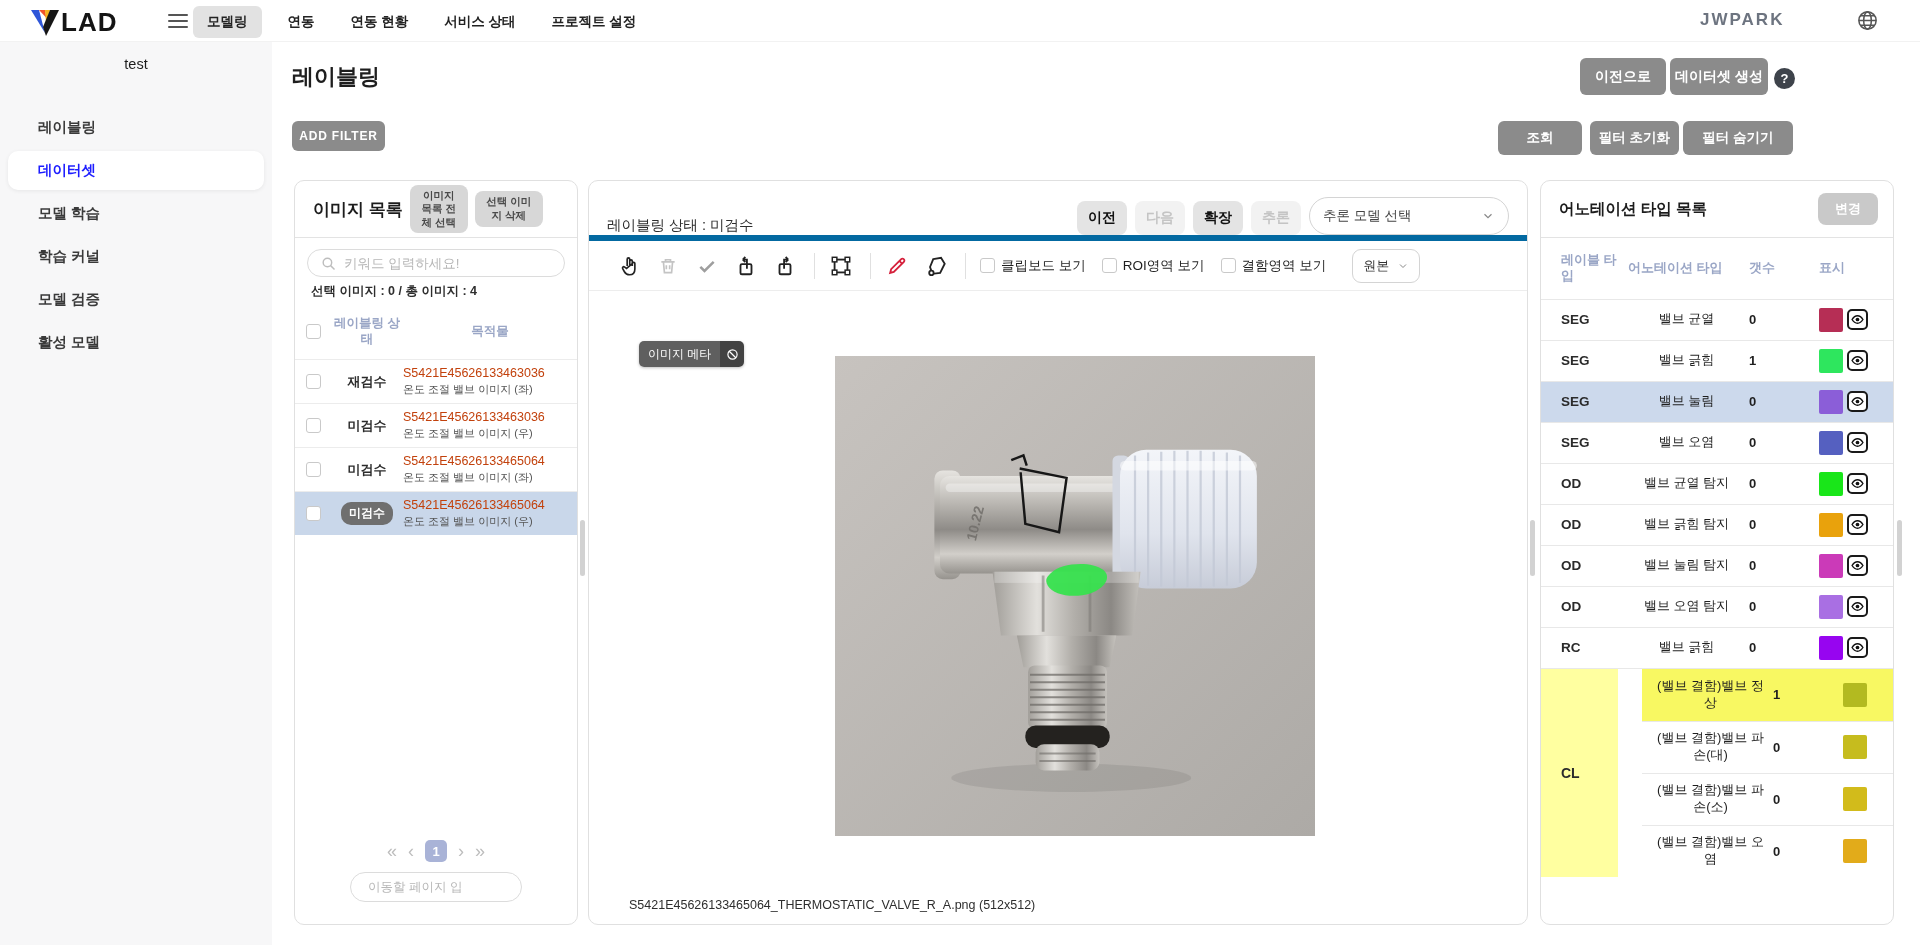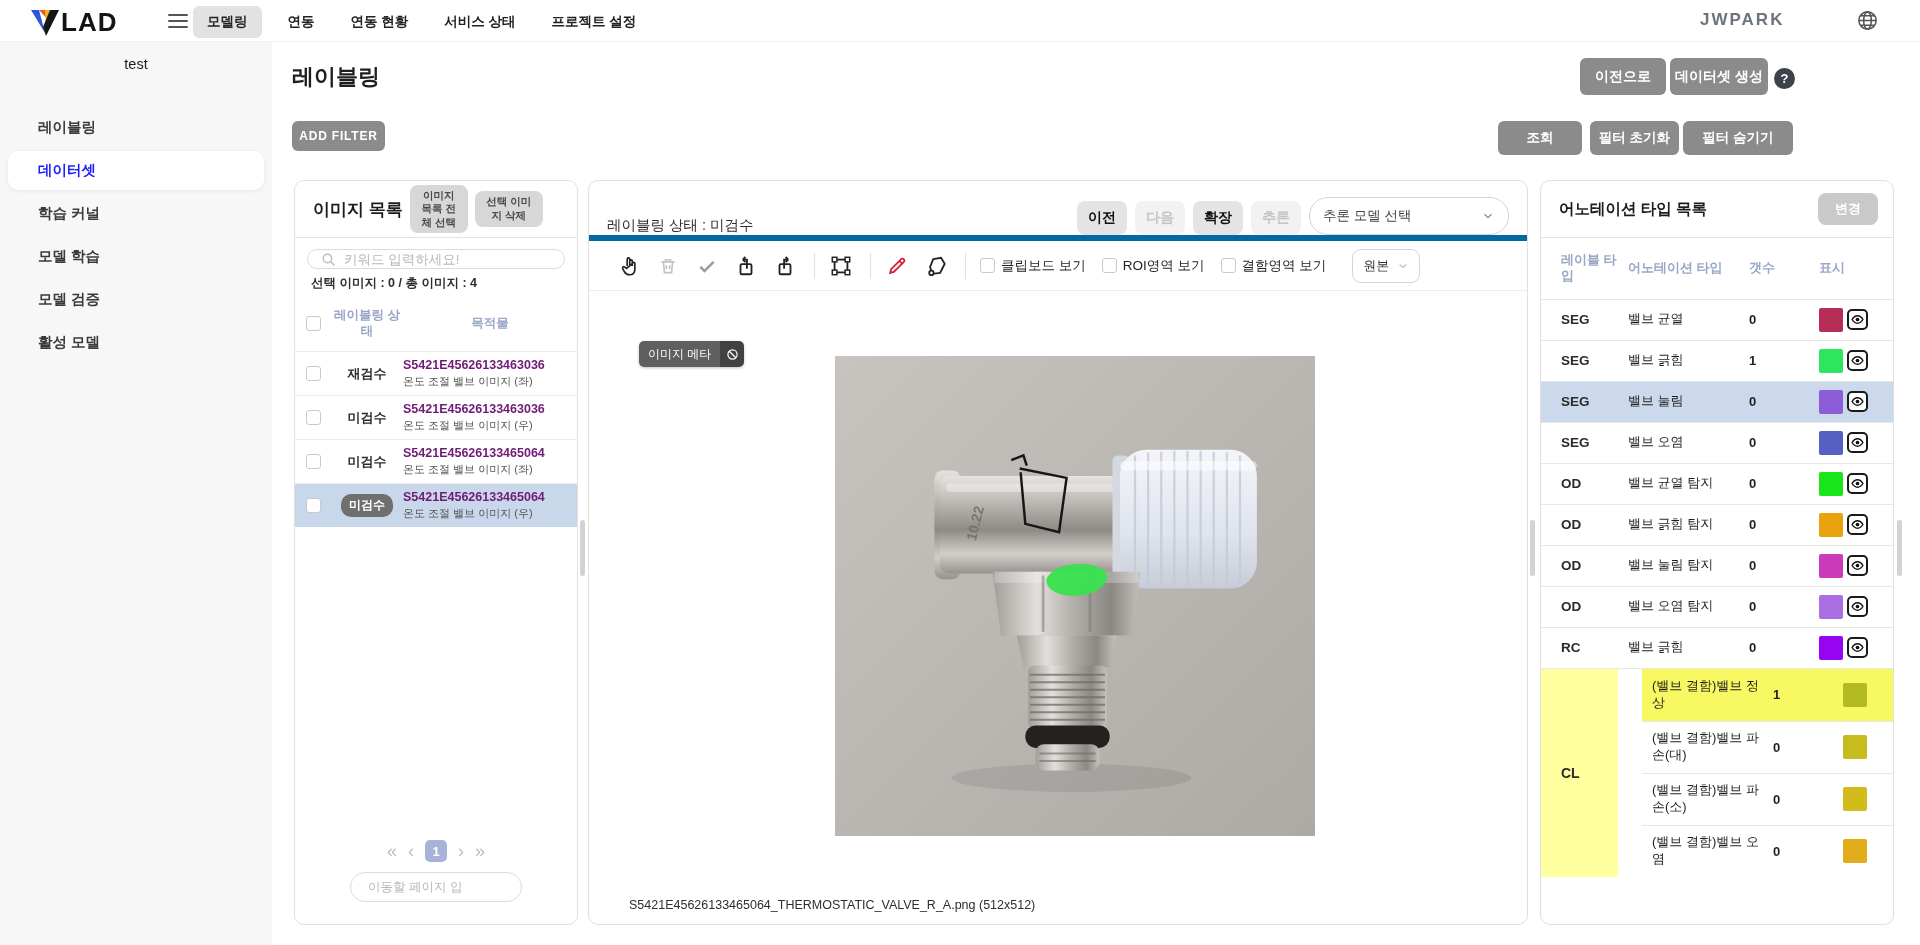--- a/index.html
+++ b/index.html
@@ -39,33 +39,33 @@
   .panel { position:absolute; top:180px; height:745px; background:#fff; border:1px solid #e0e0e0; border-radius:10px; }
   .panel-list   { left:294px;  width:284px; }
   .panel-viewer { left:588px;  width:940px; }
   .panel-anno   { left:1540px; width:354px; }
   .thumb { position:absolute; width:5px; height:56px; border-radius:3px; background:#d2d2d2; top:520px; cursor:grab; }
 
   
   .pl-head { height:57px; display:flex; align-items:center; padding:0 8px 0 18px; border-bottom:1px solid #e3e3e3; gap:7px; }
   .pl-title { font-size:17px; font-weight:700; color:#1c1c1c; white-space:nowrap; }
   .chip { background:#d7d7d7; color:#4a4a4a; font-size:10.5px; font-weight:700; border-radius:8px; padding:4px 7px; text-align:center; line-height:1.3; cursor:pointer; }
-  .search-box { margin:11px 12px 6px 12px; height:20px; border:1px solid #dcdcdc; border-radius:16px; display:flex; align-items:center; padding:0 12px; gap:7px; }
+  .search-box { margin:11px 12px 6px 12px; height:28px; border:1px solid #dcdcdc; border-radius:16px; display:flex; align-items:center; padding:0 12px; gap:7px; }
   .search-box input { border:none; outline:none; flex:1; font-size:13.5px; font-family:inherit; color:#333; background:transparent; }
   .search-box input::placeholder { color:#b7b7b7; }
   .pl-summary { margin:3px 14px 10px 16px; font-size:12.5px; font-weight:700; color:#2e2e2e; }
   .pl-grid { display:grid; grid-template-columns:36px 72px 1fr; align-items:center; }
   .pl-thead { padding:6px 0 12px 0; color:#9aa6c6; font-weight:700; font-size:12.5px; text-align:center; line-height:1.25; }
   .pl-row { border-top:1px solid #ececec; padding:6px 0; min-height:40px; }
   .pl-row.selected { background:#c9d7ea; }
   .cell-c { text-align:center; }
   .chk { width:15px; height:15px; border:1px solid #c9c9c9; border-radius:3px; background:#fff; margin:0 auto; cursor:pointer; }
   .st-txt { font-size:13px; font-weight:700; color:#2b2b2b; text-align:center; }
   .st-pill { display:inline-block; background:#6f6f6f; color:#fff; border-radius:10px; padding:3px 8px; font-size:12px; font-weight:700; }
-  .row-id { font-size:12.5px; font-weight:700; color:#701a75; white-space:nowrap; }
+  .row-id { font-size:12.5px; font-weight:400; color:#c2410c; white-space:nowrap; }
   .row-desc { font-size:11px; color:#555; margin-top:2px; white-space:nowrap; }
   .pager { position:absolute; bottom:62px; left:0; right:0; display:flex; justify-content:center; align-items:center; gap:11px; color:#bdbdbd; font-size:18px; }
   .pg-btn { cursor:pointer; line-height:1; }
   .pg-cur { width:22px; height:22px; background:#a9b3d7; color:#fff; border-radius:5px; font-size:13px; font-weight:700; display:flex; align-items:center; justify-content:center; cursor:pointer; }
   .goto-box { position:absolute; bottom:22px; left:50%; transform:translateX(-50%); width:172px; height:30px; border:1px solid #dcdcdc; border-radius:16px; display:flex; align-items:center; padding:0 11px; gap:6px; background:#fff; }
   .goto-box input { border:none; outline:none; flex:1; font-size:12.5px; font-family:inherit; background:transparent; }
   .goto-box input::placeholder { color:#b7b7b7; }
 
   
   .vw-head { height:60px; border-bottom:6px solid #0369a1; display:flex; align-items:flex-end; padding:0 18px; gap:8px; }
@@ -91,21 +91,21 @@
   .an-head { height:57px; display:flex; align-items:center; padding:0 15px 0 18px; border-bottom:1px solid #e3e3e3; }
   .an-title { font-size:15.5px; font-weight:700; color:#1c1c1c; margin-right:auto; }
   .btn-change { width:60px; height:32px; background:#c9c9c9; color:#fff; border:none; border-radius:8px; font-weight:700; font-size:13px; cursor:pointer; font-family:inherit; }
   .an-thead { display:flex; align-items:center; padding:14px 0 14px 20px; color:#9aa6c6; font-weight:700; font-size:13px; line-height:1.25; }
   .an-thead .h1 { width:67px; }
   .an-thead .h2 { width:121px; }
   .an-thead .h3 { width:70px; }
   .an-row { display:flex; align-items:center; min-height:41px; border-top:1px solid #e8e8e8; padding-left:20px; }
   .an-row.hl-blue { background:#ccd9ec; }
   .c-type { width:67px; font-size:13.5px; font-weight:700; color:#2b2b2b; }
-  .c-name { width:121px; font-size:13px; color:#1f1f1f; line-height:1.3; padding-right:4px; }
+  .c-name { width:121px; font-size:13px; color:#1f1f1f; line-height:1.3; padding-right:4px;text-align:center; }
   .c-count { width:70px; font-size:13px; font-weight:700; color:#1f1f1f; }
   .swatch { width:24px; height:24px; border-radius:2px; flex:none; }
   .eye { width:21px; height:21px; border:2px solid #1a1a1a; border-radius:5px; background:#fff; display:flex; align-items:center; justify-content:center; margin-left:4px; cursor:pointer; flex:none; }
   .cl-block { display:flex; border-top:1px solid #e8e8e8; }
   .cl-label { width:77px; background:#ffffa0; display:flex; align-items:center; padding-left:20px; font-size:14px; font-weight:700; color:#2b2b2b; flex:none; }
   .cl-rows { flex:1;padding-left:24px; }
   .cl-row { display:flex; align-items:center; min-height:52px; border-top:1px solid #e8e8e8; padding-left:10px; background:#fff; }
   .cl-row:first-child { border-top:none; }
   .cl-row.hl-yellow { background:#f8f862; }
 </style>
@@ -139,22 +139,22 @@
     <circle cx="12" cy="12" r="9"></circle>
       <ellipse cx="12" cy="12" rx="4" ry="9"></ellipse>
       <path d="M3 12h18M4.6 7h14.8M4.6 17h14.8"></path>
   </svg>
 </div>
 
 <div class="sidebar">
   <div class="project">test</div>
   <div class="side-item">레이블링</div>
   <div class="side-item active">데이터셋</div>
+  <div class="side-item">모델 학습</div>
   <div class="side-item">학습 커널</div>
-  <div class="side-item">모델 학습</div>
   <div class="side-item">모델 검증</div>
   <div class="side-item">활성 모델</div>
 </div>
 
 <div class="page-title">레이블링</div>
 <button class="btn-gray btn-back">이전으로</button>
 <button class="btn-gray btn-create">데이터셋 생성</button>
 <div class="help">?</div>
 <button class="btn-gray btn-addfilter">ADD FILTER</button>
 <button class="btn-gray btn-search">조회</button>

